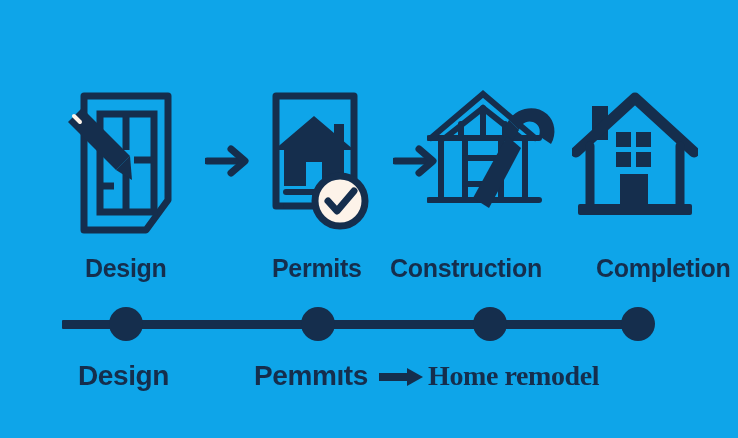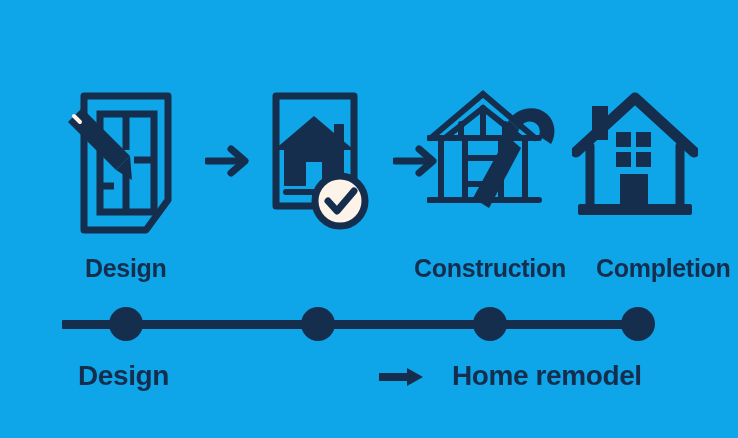--- a/index.html
+++ b/index.html
@@ -237,36 +237,38 @@
           <rect x="64" y="64" width="15" height="15" fill="#152E4D"></rect>
 
           <rect x="48" y="86" width="28" height="34" fill="#152E4D"></rect>
         </svg>
       </span>
     </div>
   </div>
 
   <div class="label-row">
     <div class="stage-label" style="left:85px;">Design</div>
-    <div class="stage-label" style="left:414px;">Construction</div>
+    <div class="stage-label" style="left:272px;">Permits</div>
+    <div class="stage-label" style="left:390px;">Construction</div>
     <div class="stage-label" style="left:568px;margin-left:28px;">Completion</div>
   </div>
 
   <div class="timeline">
     <div class="timeline-track"></div>
     <div class="timeline-dot" style="left:126px;"></div>
     <div class="timeline-dot" style="left:318px;"></div>
     <div class="timeline-dot" style="left:490px;"></div>
     <div class="timeline-dot" style="left:638px;"></div>
   </div>
 
   <div class="caption-row">
     <div class="caption-text" style="left:78px;">Design</div>
+    <div class="caption-text" style="left:254px;">Pemmıts</div>
     <div class="caption-arrow" style="left:377px;">
       <svg width="48" height="22" viewBox="0 0 48 22" fill="none" aria-hidden="true">
         <path d="M2 11 H32" stroke="#152E4D" stroke-width="8" stroke-linecap="butt"></path>
         <path d="M30 2 L46 11 L30 20 Z" fill="#152E4D"></path>
       </svg>
     </div>
-    <div class="caption-text" style="left:452px;">Home remodel</div>
+    <div class="caption-text" style="left:428px;font-family:Liberation Serif, serif;">Home remodel</div>
   </div>
 
 </div>
 
 </body></html>

